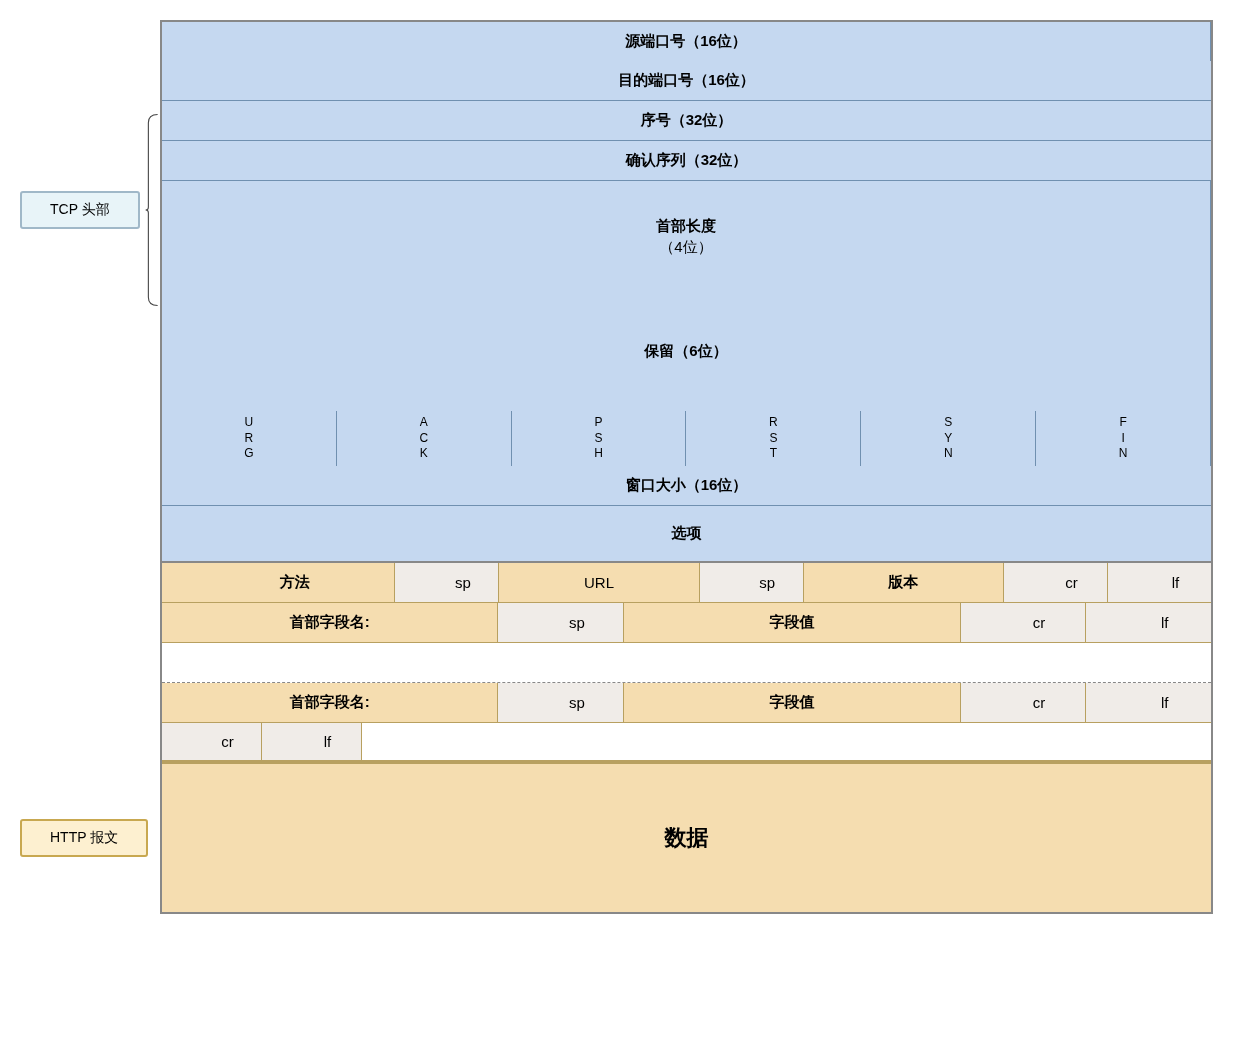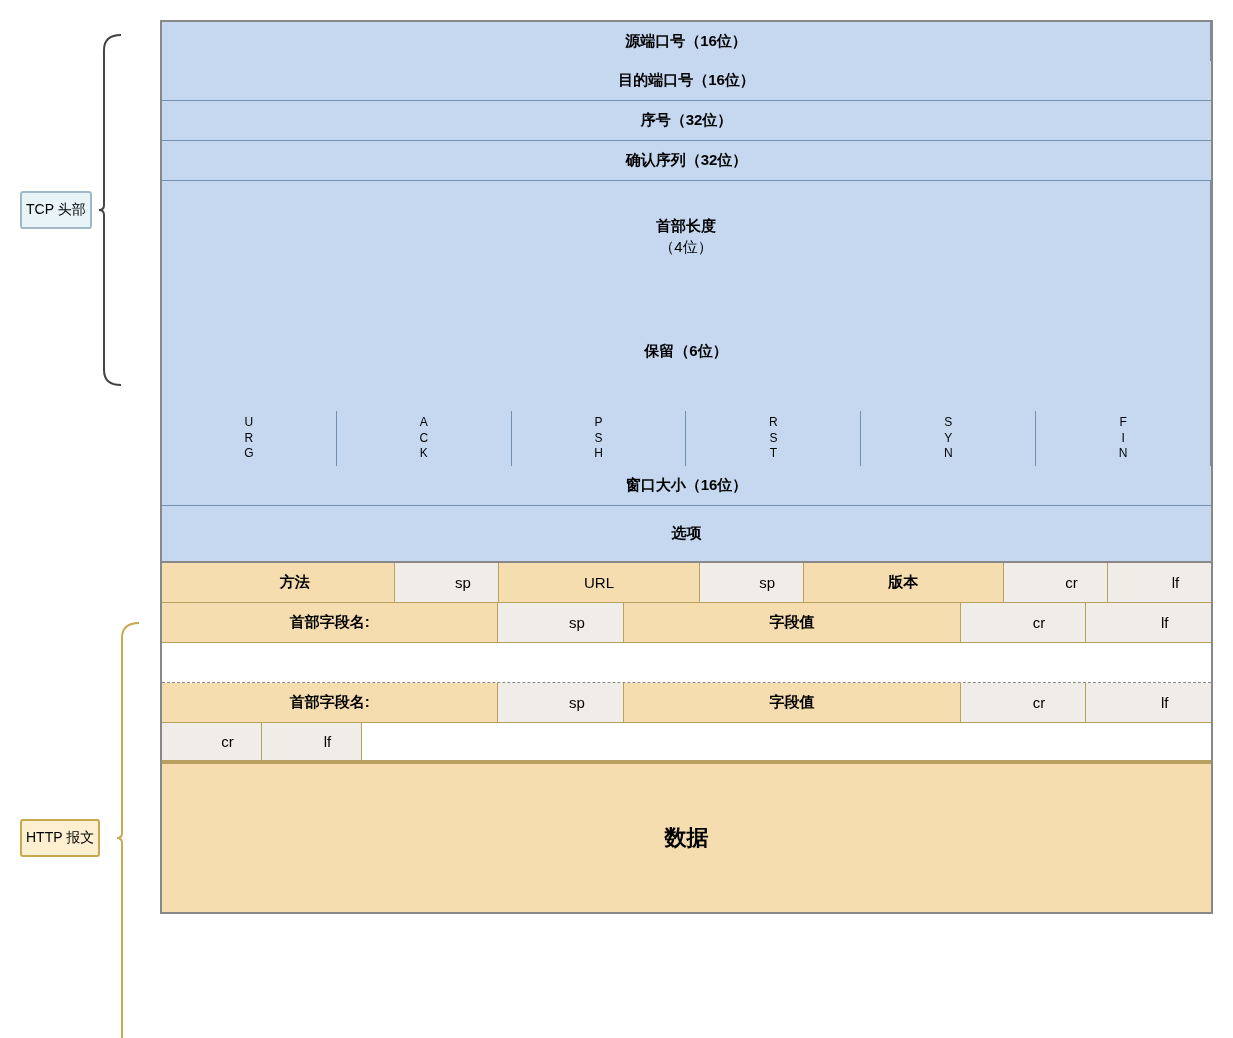--- a/index.html
+++ b/index.html
@@ -124,21 +124,21 @@
       align-items: center;
     }
     .http-label-wrap {
       display: flex;
       flex-direction: row;
       align-items: center;
     }
     .label-text-box {
       border: 2px solid #a0b8c8;
       background: #e8f4f8;
-      padding: 8px 4px;
+      padding: 8px 28px;
       font-size: 14px;
       text-align: right;
       border-radius: 3px;
       white-space: nowrap;
     }
     .label-text-box.http {
       border: 2px solid #c8a850;
       background: #fdf0d0;
     }
     .content-col {

